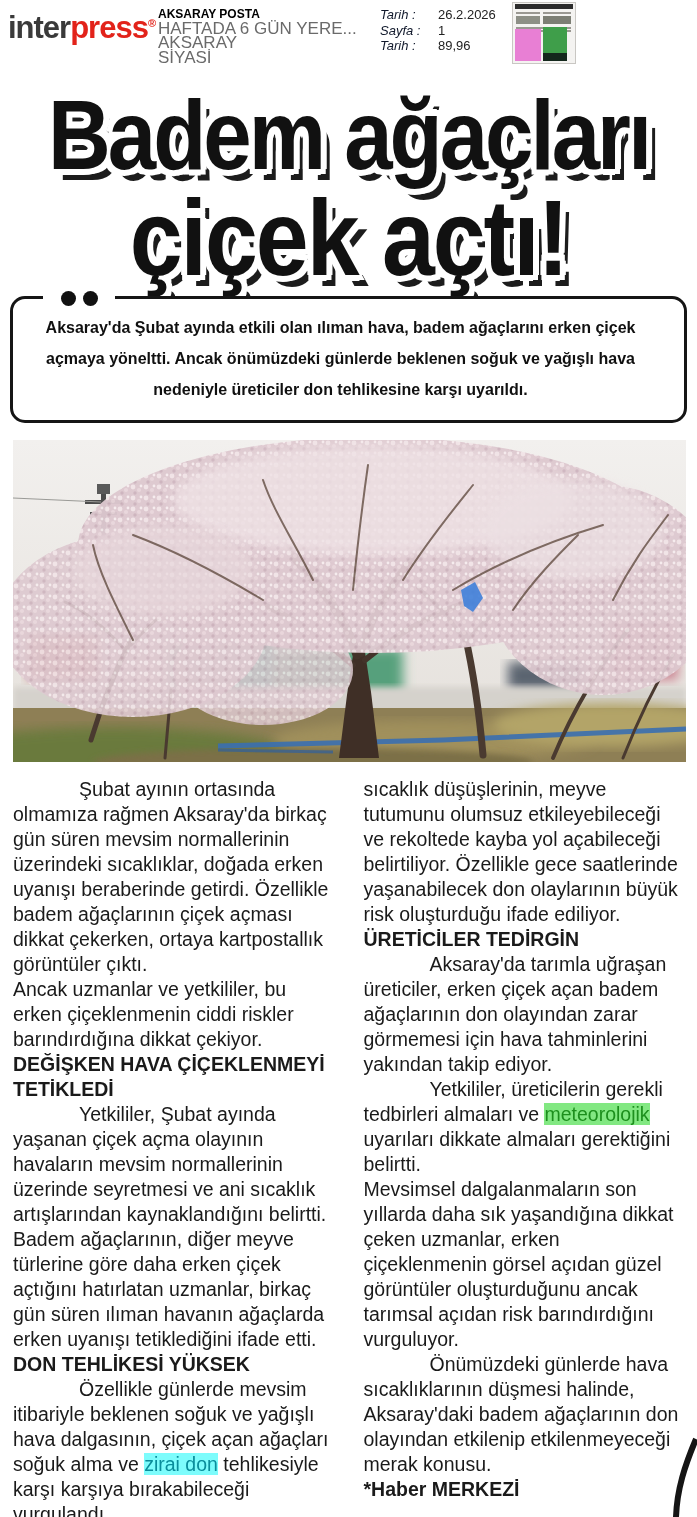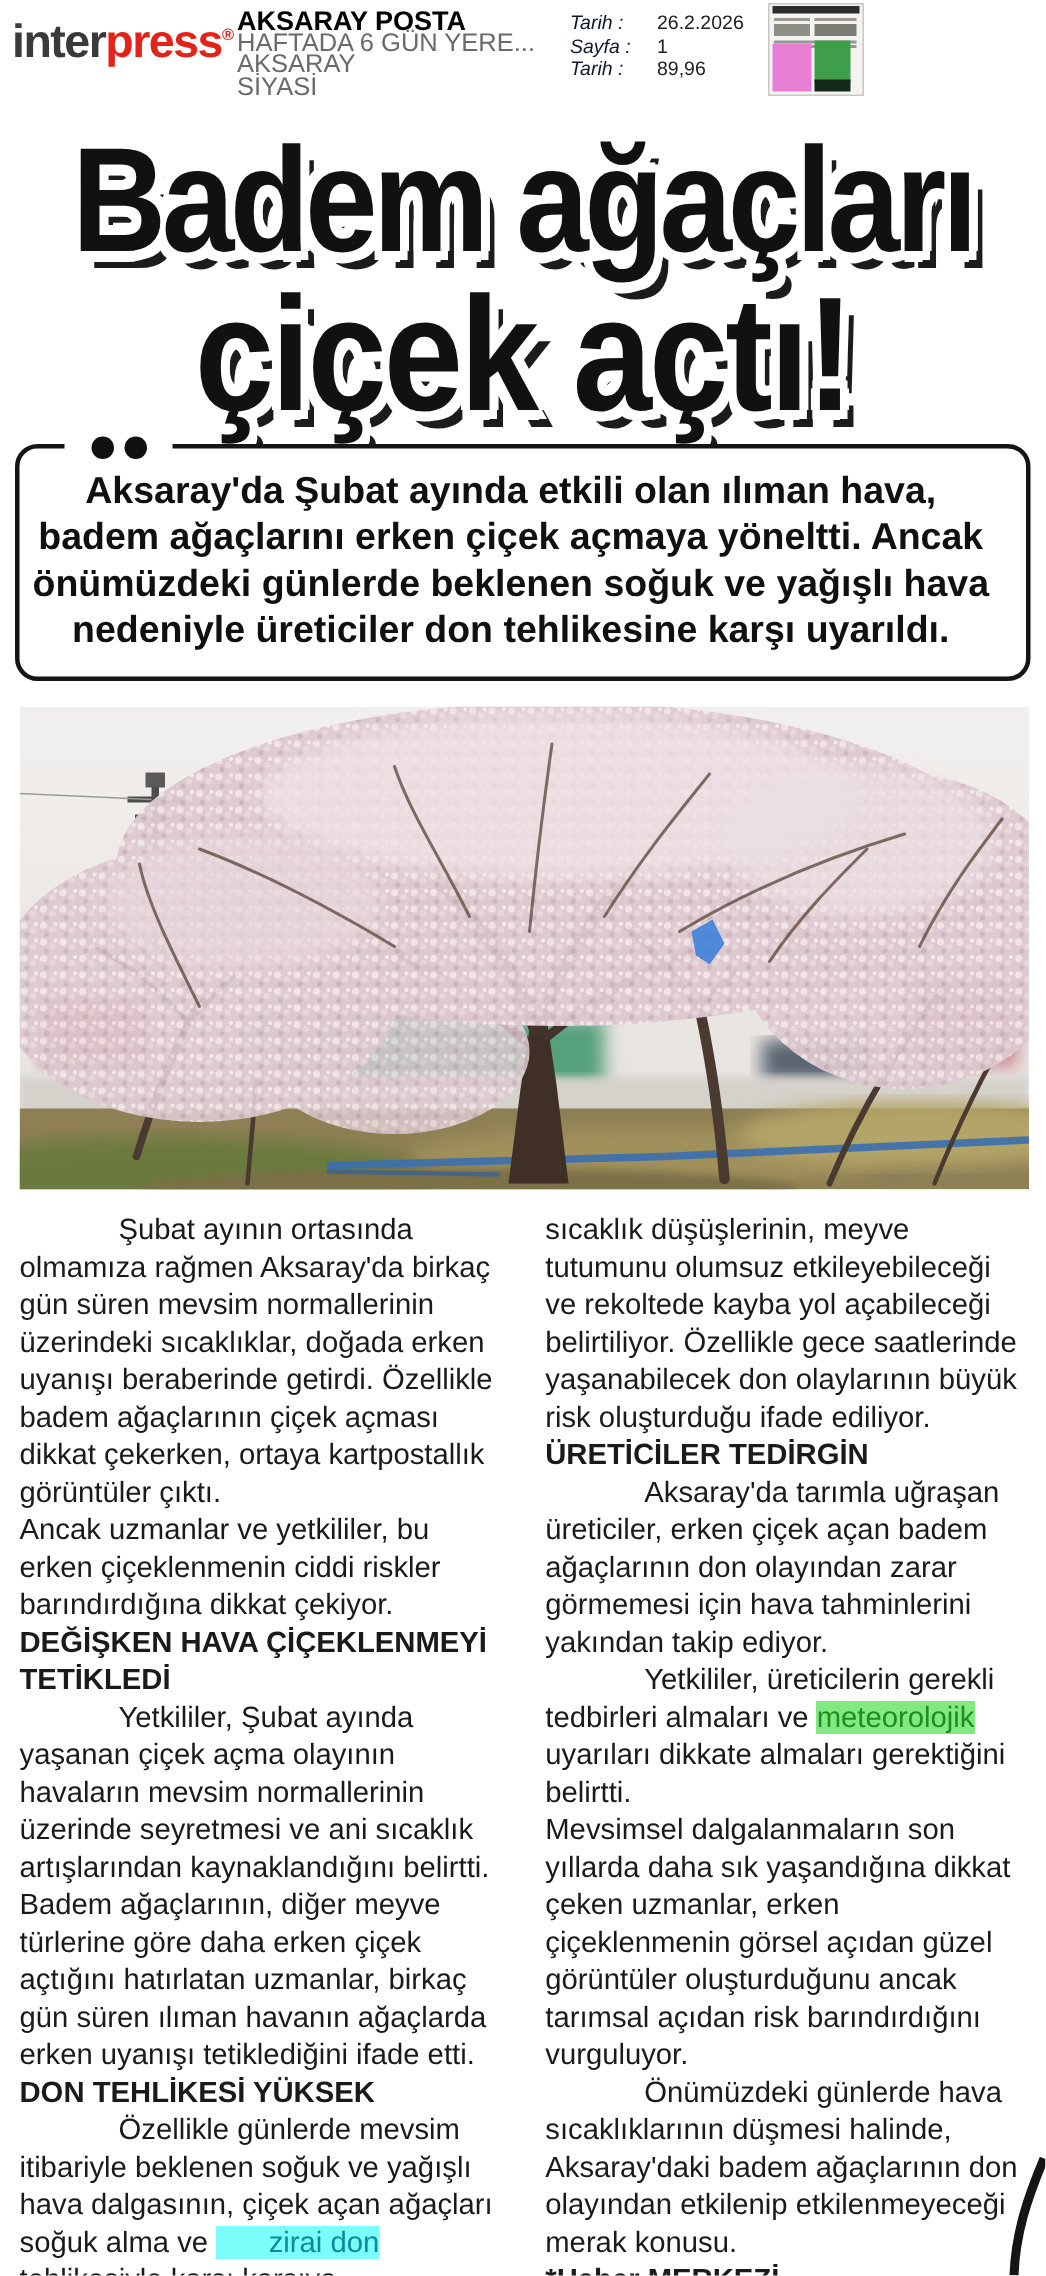--- a/index.html
+++ b/index.html
@@ -18,21 +18,21 @@
     font-family:"Liberation Sans", sans-serif;color:var(--ink);
   }
 
   
   .header{position:relative;height:70px;}
   .logo{position:absolute;left:8px;top:10px;font-size:31px;font-weight:bold;letter-spacing:-1px;}
   .logo .inter{color:#3a3a3a;margin-top:48px;}
   .logo .press{color:var(--logo-red);}
   .logo .reg{color:var(--logo-red);font-size:11px;vertical-align:super;font-weight:bold;}
   .pub{position:absolute;left:158px;top:7px;line-height:14.5px;}
-  .pub .name{font-size:18px;font-weight:bold;color:#000;}
+  .pub .name{font-size:12px;font-weight:bold;color:#000;}
   .pub .sub{font-size:17px;color:var(--gray-text);}
   .meta{position:absolute;left:380px;top:7px;font-size:13px;line-height:15.5px;}
   .meta .row{display:flex;}
   .meta .lbl{width:58px;color:#0f172a;font-style:italic;}
   .meta .val{color:#222;}
   .thumb{position:absolute;left:512px;top:2px;width:64px;height:62px;background:#f4f3f1;border:1px solid #c9c7c3;overflow:hidden;}
   .thumb .t-head{position:absolute;left:2px;top:1px;right:2px;height:5px;background:#2c2c2c;}
   .thumb .t-line{position:absolute;height:2px;background:#9a9892;}
   .thumb .t-photo{position:absolute;background:#8d8f86;}
   .thumb .t-pink{position:absolute;left:2px;bottom:2px;width:26px;height:32px;background:#e87fd4;}
@@ -49,38 +49,38 @@
       -6px 0 0 #fff, 6px 0 0 #fff, 0 -6px 0 #fff, 0 6px 0 #fff,
       9px 10px 0 #1c1c1c;
   }
   .hl-line1{font-size:87px;letter-spacing:-3px;height:98px;line-height:92px;}
   .hl-line2{font-size:95px;letter-spacing:-2px;height:108px;line-height:100px;}
 
   
   .leadbox{
     position:relative;margin:8px 10px 0 10px;border:3.5px solid #151515;border-radius:15px;
     padding:13px 22px 15px 6px;text-align:center;
-    font-size:25px;font-weight:bold;line-height:31px;color:#101010;background:#fff;
+    font-size:16px;font-weight:bold;line-height:31px;color:#101010;background:#fff;
   }
   .leadbox .dots{position:absolute;top:-11px;left:30px;width:72px;height:20px;background:#fff;
     display:flex;align-items:center;justify-content:center;gap:7px;}
   .leadbox .dot{width:15px;height:15px;border-radius:50%;background:#111;}
 
   
   .photo{margin:17px 13px 0 13px;width:673px;height:322px;overflow:hidden;}
   .photo svg{display:block;width:100%;height:100%;}
 
   
   .columns{display:flex;gap:30px;padding:0 13px;margin-top:15px;}
   .col{flex:1;font-size:19.5px;line-height:25px;color:#1a1a1a;}
   .para{margin:0;}
   .para.indent{text-indent:66px;}
   .para.heading{font-weight:bold;}
   .para.byline{font-weight:bold;}
-  .hl-cyan{background:var(--hl-cyan-bg);color:var(--hl-cyan-text);padding-left:35px;}
+  .hl-cyan{background:var(--hl-cyan-bg);color:var(--hl-cyan-text);}
   .hl-green{background:var(--hl-green-bg);color:var(--hl-green-text);}
 
   
   .corner-stroke{position:absolute;right:0;bottom:0;width:34px;height:80px;}
 </style>
 </head>
 <body>
 
 <div class="header">
   <div class="logo"><span class="inter">inter</span><span class="press">press</span><span class="reg">®</span></div>

